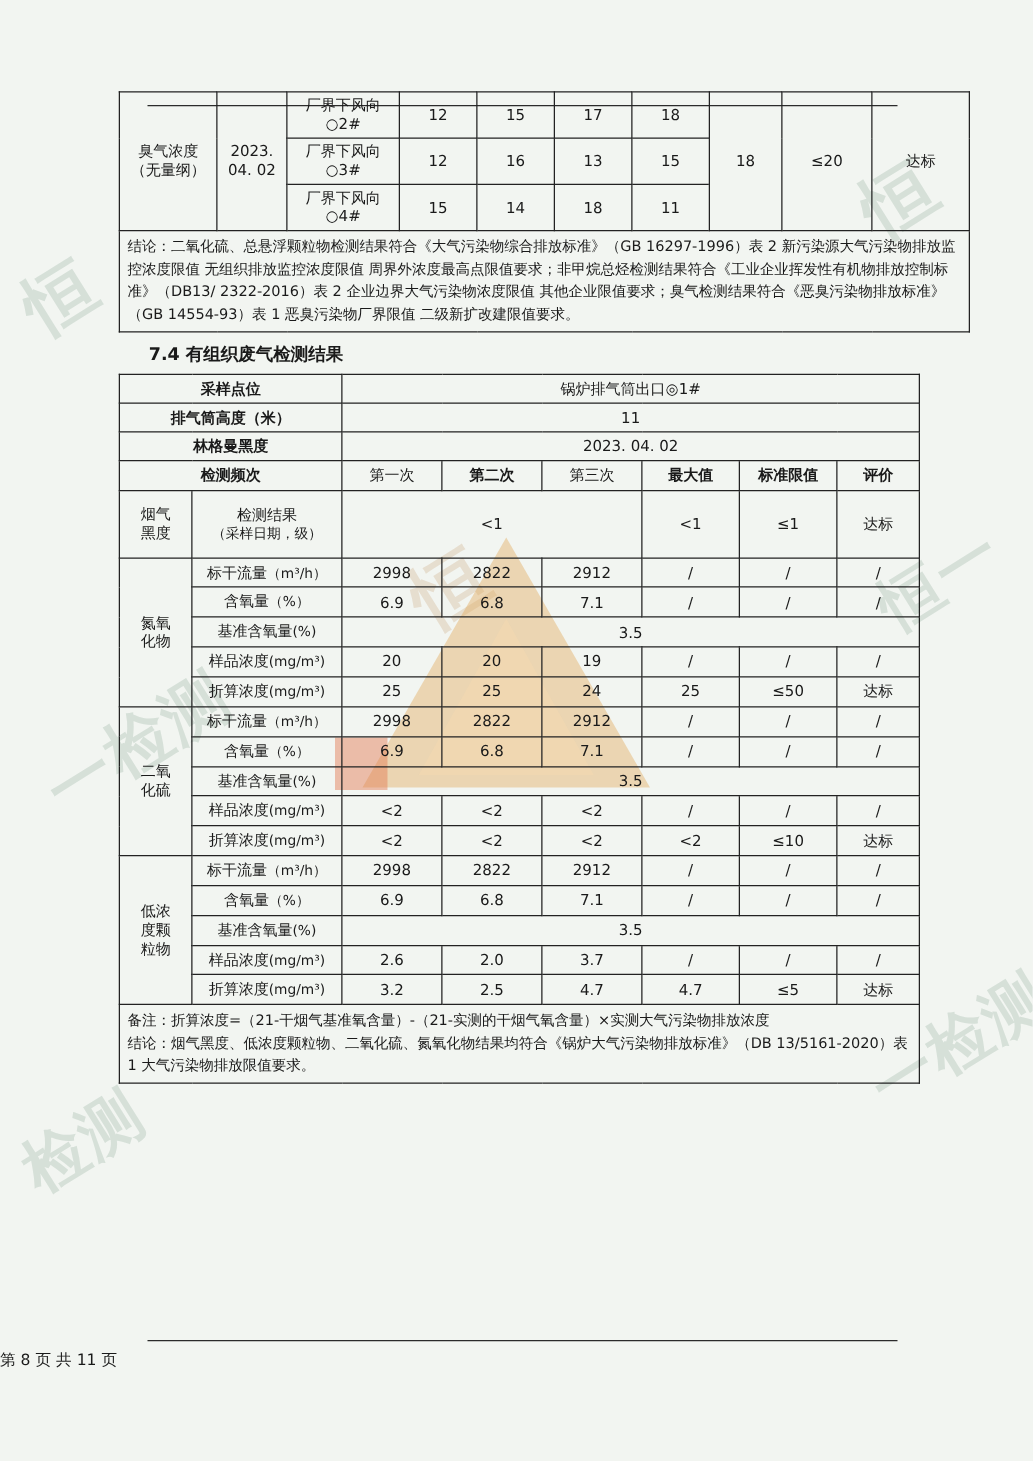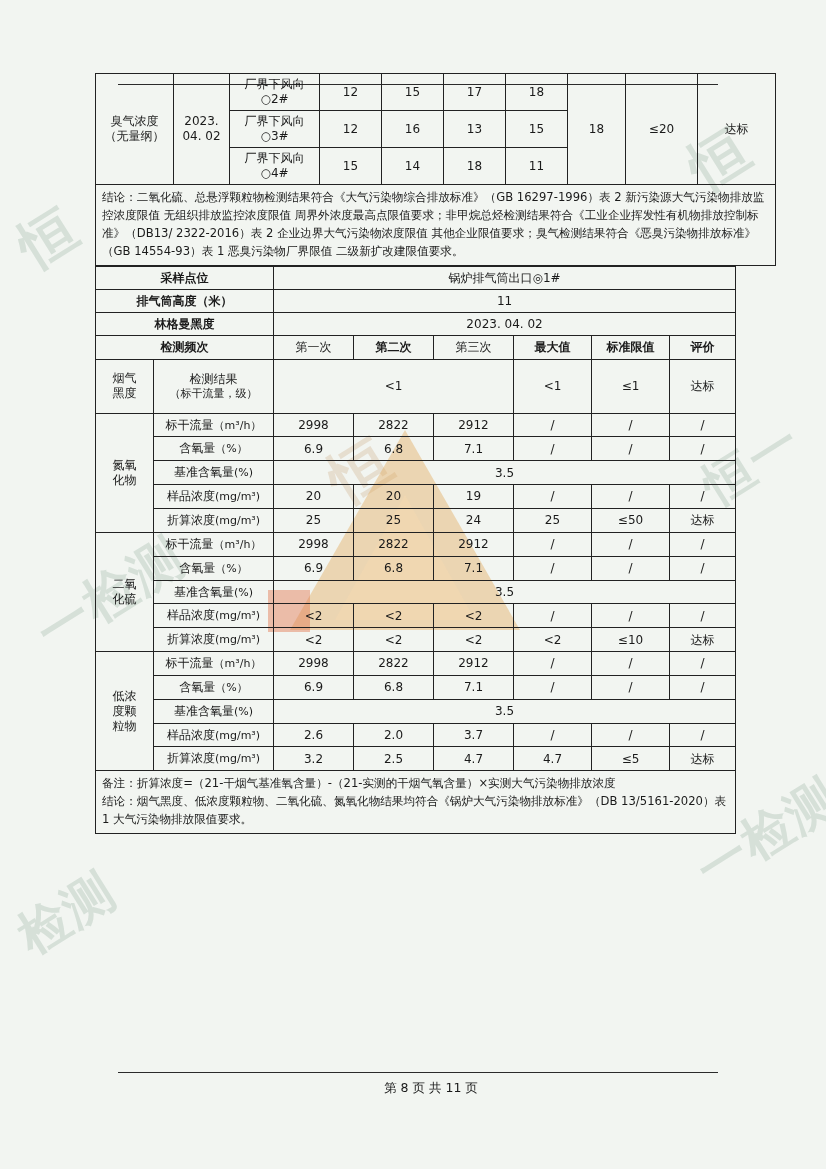--- a/index.html
+++ b/index.html
@@ -57,23 +57,22 @@
     text-align:left;
     font-size:11.6px;
     line-height:1.55;
     padding:4px 6px;
   }
   .sect-title{
     font-size:14px;font-weight:bold;margin:9px 0 6px 24px;
     font-family:"DejaVu Sans","Liberation Sans",sans-serif;
   }
   .footer{
-    position:absolute;left:0;right:0;top:1080px;text-align:center;
+    position:absolute;left:0;right:0;top:1080px;
     font-size:12.5px;
-    padding-left:36px;
   }
   .footer-rule{
     position:absolute;left:118px;top:1072px;width:600px;height:1px;background:#2b2b2b;
   }
   .wrap-lbl{font-size:12px;line-height:1.25;}
   .nowrap{white-space:nowrap;}
 </style>
 </head>
 <body>
 
@@ -149,20 +148,21 @@
         <td>14</td>
         <td>18</td>
         <td>11</td>
       </tr>
       <tr>
         <td colspan="10" class="note">结论：二氧化硫、总悬浮颗粒物检测结果符合《大气污染物综合排放标准》（GB 16297-1996）表 2 新污染源大气污染物排放监控浓度限值  无组织排放监控浓度限值  周界外浓度最高点限值要求；非甲烷总烃检测结果符合《工业企业挥发性有机物排放控制标准》（DB13/ 2322-2016）表 2  企业边界大气污染物浓度限值  其他企业限值要求；臭气检测结果符合《恶臭污染物排放标准》（GB 14554-93）表 1 恶臭污染物厂界限值  二级新扩改建限值要求。</td>
       </tr>
     </tbody>
       </table>
 
+    <div class="sect-title">7.4 有组织废气检测结果</div>
 
     <table>
       <colgroup>
         <col style="width:58px">
           <col style="width:120px">
           <col style="width:80px">
         <col style="width:80px">
           <col style="width:80px">
           <col style="width:78px">
         <col style="width:78px">
@@ -192,21 +192,21 @@
         <td style="font-weight:bold;">评价</td>
       </tr>
 
       <tr style="height:54px;">
         <td class="wrap-lbl">
           <div>烟气</div>
           <div>黑度</div>
         </td>
         <td class="wrap-lbl">
           <div>检测结果</div>
-          <div class="small">（标干流量，级）</div>
+          <div class="small">（采样日期，级）</div>
         </td>
         <td colspan="3">&lt;1</td>
         <td>&lt;1</td>
         <td>≤1</td>
         <td>达标</td>
       </tr>
 
       <tr>
         <td rowspan="5" class="wrap-lbl">
           <div>氮氧</div>

